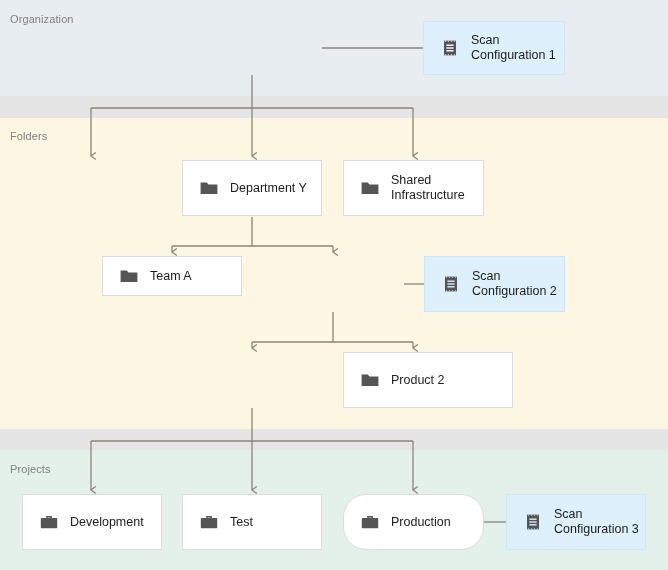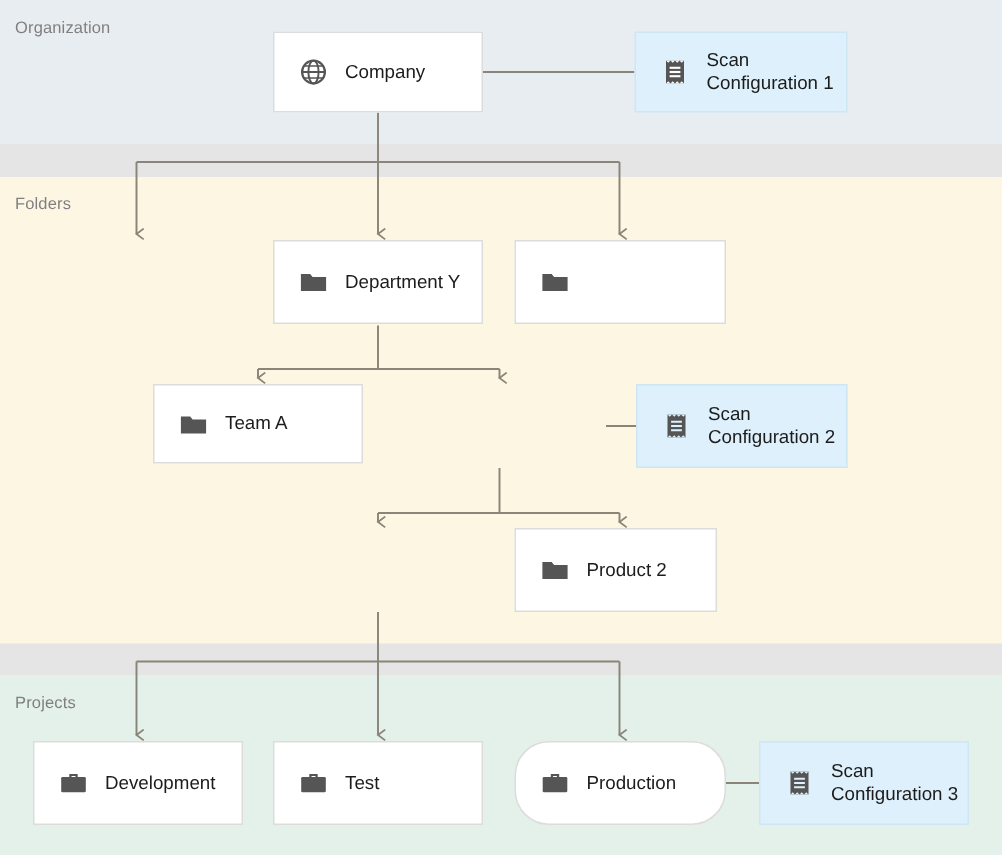--- a/index.html
+++ b/index.html
@@ -113,30 +113,20 @@
       <path d="M413,441 L413,490" marker-end="url(#arw)"></path>
 
       <path d="M484,522 L506,522"></path>
     </g>
   </svg>
 
   <div class="band-label" style="left:10px; top:13px;">Organization</div>
   <div class="band-label" style="left:10px; top:130px;">Folders</div>
   <div class="band-label" style="left:10px; top:463px;">Projects</div>
 
-  <div class="node" style="left:182px; top:21px; width:140px; height:54px;">
-    <svg class="ico" viewBox="0 0 20 20">
-      <circle cx="10" cy="10" r="7.6" fill="none" stroke="#555555" stroke-width="1.5"></circle>
-      <ellipse cx="10" cy="10" rx="3.4" ry="7.6" fill="none" stroke="#555555" stroke-width="1.3"></ellipse>
-      <line x1="2.4" y1="10" x2="17.6" y2="10" stroke="#555555" stroke-width="1.3"></line>
-      <line x1="3.8" y1="6" x2="16.2" y2="6" stroke="#555555" stroke-width="1.1"></line>
-      <line x1="3.8" y1="14" x2="16.2" y2="14" stroke="#555555" stroke-width="1.1"></line>
-    </svg>
-    <span class="node-label">Company</span>
-  </div>
 
   <div class="node scan" style="left:423px; top:21px; width:142px; height:54px;">
     <svg class="ico" viewBox="0 0 20 20">
       <path d="M4,2.4 h12 v15.2 h-12 z" fill="#555555"></path>
       <path d="M4,2.4 l1.5,1.4 l1.5,-1.4 l1.5,1.4 l1.5,-1.4 l1.5,1.4 l1.5,-1.4 l1.5,1.4 l1.5,-1.4" fill="#ffffff" stroke="none"></path>
       <path d="M4,17.6 l1.5,-1.4 l1.5,1.4 l1.5,-1.4 l1.5,1.4 l1.5,-1.4 l1.5,1.4 l1.5,-1.4 l1.5,1.4" fill="#ffffff" stroke="none"></path>
       <g stroke="#ffffff" stroke-width="1.4">
         <line x1="6.4" y1="7.2" x2="13.6" y2="7.2"></line>
         <line x1="6.4" y1="10" x2="13.6" y2="10"></line>
         <line x1="6.4" y1="12.8" x2="13.6" y2="12.8"></line>
@@ -151,23 +141,25 @@
     <svg class="ico" viewBox="0 0 20 20">
       <path d="M1.6,4.6 h6.2 l1.6,2.0 h9.0 v9.4 h-16.8 z" fill="#555555"></path>
     </svg>
     <span class="node-label">Department Y</span>
   </div>
 
   <div class="node" style="left:343px; top:160px; width:141px; height:56px;">
     <svg class="ico" viewBox="0 0 20 20">
       <path d="M1.6,4.6 h6.2 l1.6,2.0 h9.0 v9.4 h-16.8 z" fill="#555555"></path>
     </svg>
-  </div>
-
-  <div class="node" style="left:102px; top:256px; width:140px; height:53px;">
+    <span class="node-label">Shared
+Infrastructure</span>
+  </div>
+
+  <div class="node" style="left:102px; top:256px; width:140px; height:40px;">
     <svg class="ico" viewBox="0 0 20 20">
       <path d="M1.6,4.6 h6.2 l1.6,2.0 h9.0 v9.4 h-16.8 z" fill="#555555"></path>
     </svg>
     <span class="node-label">Team A</span>
   </div>
 
 
   <div class="node scan" style="left:424px; top:256px; width:141px; height:56px;">
     <svg class="ico" viewBox="0 0 20 20">
       <path d="M4,2.4 h12 v15.2 h-12 z" fill="#555555"></path>
@@ -177,21 +169,21 @@
         <line x1="6.4" y1="7.2" x2="13.6" y2="7.2"></line>
         <line x1="6.4" y1="10" x2="13.6" y2="10"></line>
         <line x1="6.4" y1="12.8" x2="13.6" y2="12.8"></line>
       </g>
     </svg>
     <span class="node-label">Scan
 Configuration 2</span>
   </div>
 
 
-  <div class="node" style="left:343px; top:352px; width:135px; height:56px;">
+  <div class="node" style="left:343px; top:352px; width:170px; height:56px;">
     <svg class="ico" viewBox="0 0 20 20">
       <path d="M1.6,4.6 h6.2 l1.6,2.0 h9.0 v9.4 h-16.8 z" fill="#555555"></path>
     </svg>
     <span class="node-label">Product 2</span>
   </div>
 
   <div class="node" style="left:22px; top:494px; width:140px; height:56px;">
     <svg class="ico" viewBox="0 0 20 20">
       <path d="M7.2,4.0 h5.6 v2.3 h-1.5 v-0.9 h-2.6 v0.9 h-1.5 z" fill="#555555"></path>
       <rect x="1.8" y="6.0" width="16.4" height="10.2" rx="0.9" fill="#555555"></rect>

